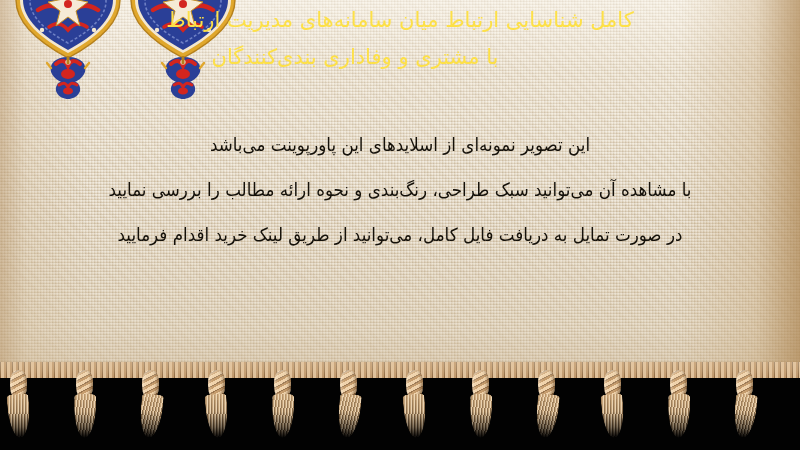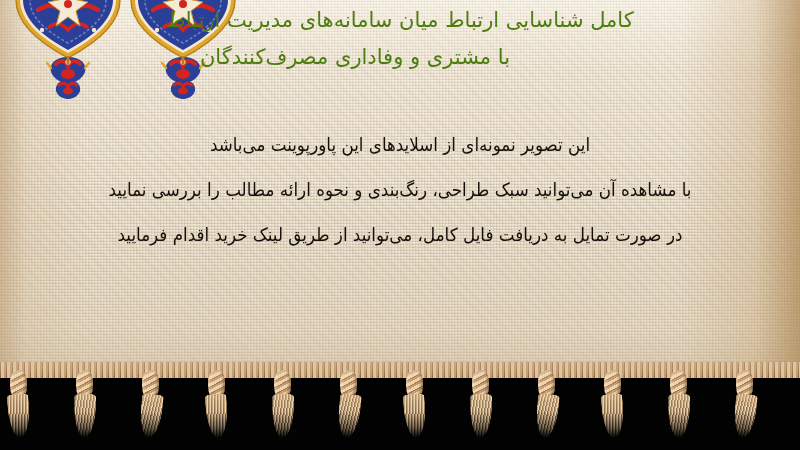--- a/index.html
+++ b/index.html
@@ -88,21 +88,21 @@
     position: absolute;
     top: 2px;
     right: 10px;
     width: 780px;
     text-align: center;
   }
   .title-line {
     font-family: "DejaVu Sans", "Liberation Sans", sans-serif;
     font-size: 21px;
     line-height: 37px;
-    color: #4d7c0f;
+    color: #fde047;
     letter-spacing: 0px;
     white-space: nowrap;
   }
   .title-line.l2 {
     padding-right: 90px;
   }
 
   .body-block {
     position: absolute;
     top: 106px;
@@ -254,21 +254,21 @@
       <use href="#pendant" x="0" y="0" transform="translate(183,68)"></use>
       <use href="#pendant-small" x="0" y="0" transform="translate(183,88)"></use>
       <rect x="181.5" y="56" width="3" height="8" fill="#b5801c"></rect>
     </g>
   </svg>
 
   <div class="text-layer">
 
     <div class="title-block">
       <div class="title-line l1">کامل شناسایی ارتباط میان سامانه‌های مدیریت ارتباط</div>
-      <div class="title-line l2">با مشتری و وفاداری مصرف‌کنندگان</div>
+      <div class="title-line l2">با مشتری و وفاداری بندی‌کنندگان</div>
     </div>
 
     <div class="body-block">
       <div class="body-line">این تصویر نمونه‌ای از اسلایدهای این پاورپوینت می‌باشد</div>
       <div class="body-line">با مشاهده آن می‌توانید سبک طراحی، رنگ‌بندی و نحوه ارائه مطالب را بررسی نمایید</div>
       <div class="body-line">در صورت تمایل به دریافت فایل کامل، می‌توانید از طریق لینک خرید اقدام فرمایید</div>
     </div>
 
   </div>
 

